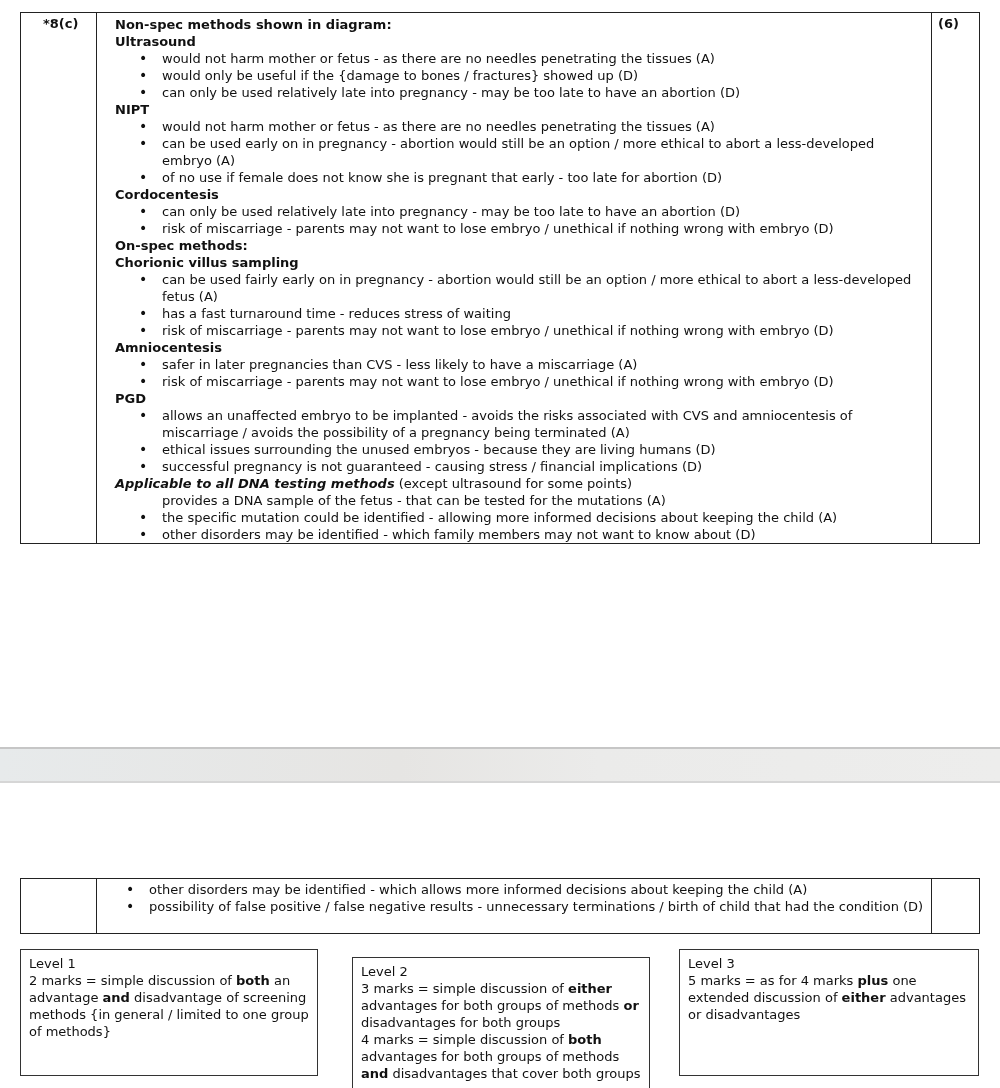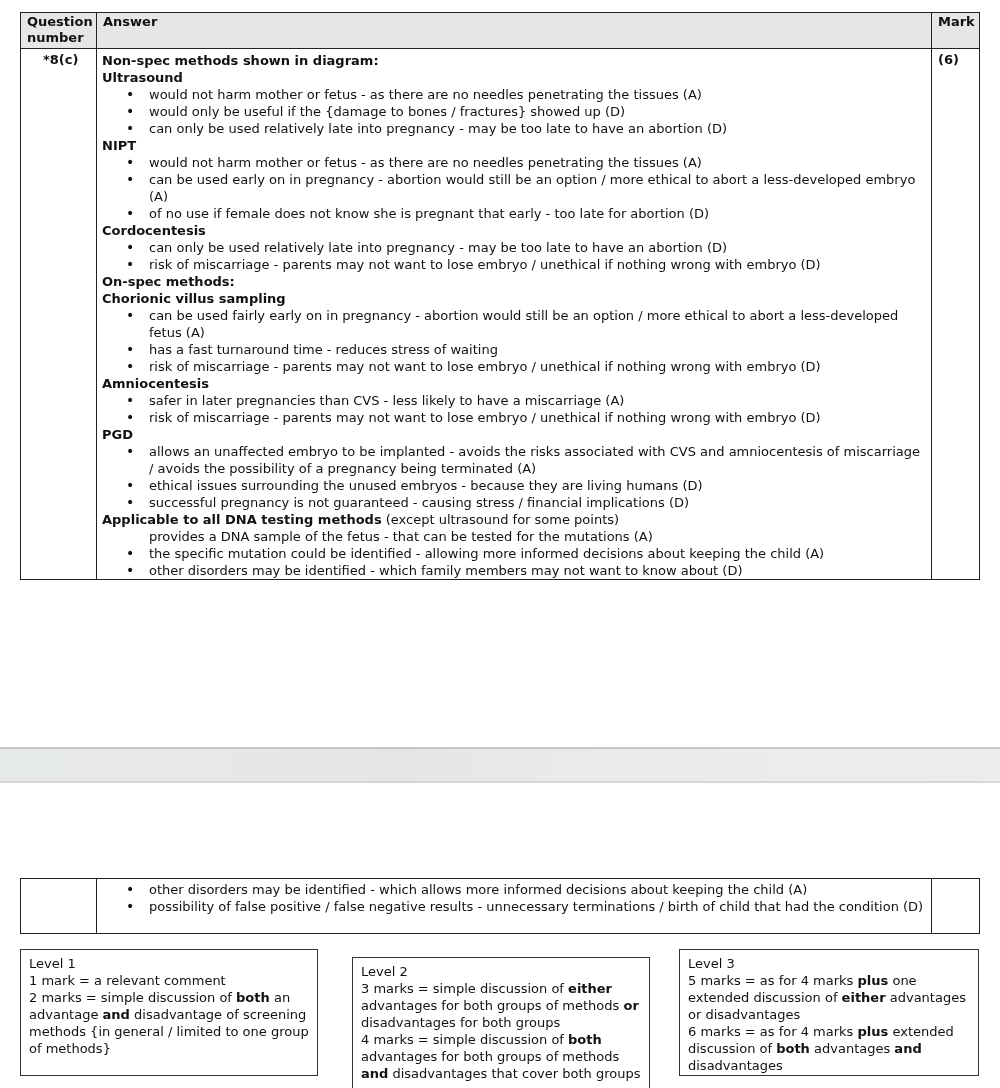--- a/index.html
+++ b/index.html
@@ -7,28 +7,28 @@
   body { position: relative; font-family: "DejaVu Sans", sans-serif; font-size: 13px; color: #111; }
 
   .page1 { position: absolute; left: 20px; top: 12px; width: 960px; }
   table.ms { border-collapse: collapse; width: 960px; table-layout: fixed; }
   table.ms td, table.ms th { border: 1.5px solid #222; vertical-align: top; text-align: left; }
   table.ms th { background: #e6e6e6; font-weight: bold; padding: 1px 6px 2px 6px; line-height: 16px; height: 36px; }
   .col-q { width: 76px; }
   .col-m { width: 48px; }
   .qnum { font-weight: bold; padding: 3px 22px; line-height: 16px; }
   .mark { font-weight: bold; padding: 3px 6px; line-height: 16px; }
-  .answer { padding: 3px 5px 0 5px; line-height: 17px; }
+  .answer { padding: 3px 5px 0 18px; line-height: 17px; }
   .answer .head { font-weight: bold; }
   .answer .sub { font-weight: bold; }
   ul.bl { list-style: none; margin: 0; padding: 0; }
   ul.bl li { position: relative; padding-left: 47px; line-height: 17px; }
   ul.bl li.b::before { content: "\2022"; position: absolute; left: 24px; top: 0; font-size: 14px; }
   .gen-line { font-weight: normal; }
-  .gen-line b { font-weight: bold; }
+  .gen-line b { font-weight: bold; font-style: italic; }
 
   .separator { position: absolute; left: 0; top: 747px; width: 1000px; height: 36px;
     background: linear-gradient(to right, #e7eaeb 0%, #e6e5e3 40%, #ebebea 60%, #ededec 100%);
     border-top: 2px solid #c6c6c6; border-bottom: 2px solid #d6d6d6; }
 
   .page2 { position: absolute; left: 20px; top: 878px; width: 960px; }
   table.ms2 { border-collapse: collapse; width: 960px; table-layout: fixed; }
   table.ms2 td { border: 1.5px solid #222; vertical-align: top; }
   table.ms2 td.answer { padding: 2px 5px 0 5px; height: 55px; }
 
@@ -43,25 +43,20 @@
 <body>
 
 <div class="page1">
   <table class="ms">
     <colgroup>
         <col class="col-q">
         <col>
         <col class="col-m">
       </colgroup>
     <tbody>
-        <tr>
-      <th>Question number</th>
-      <th>Answer</th>
-      <th>Mark</th>
-    </tr>
     <tr>
       <td class="qnum">*8(c)</td>
       <td class="answer">
         <div id="sections">
               <div class="head">Non-spec methods shown in diagram:</div>
               <div class="sub">Ultrasound</div>
               <ul class="bl">
                 <li class="b">would not harm mother or fetus - as there are no needles penetrating the tissues (A)</li>
                 <li class="b">would only be useful if the {damage to bones / fractures} showed up (D)</li>
                 <li class="b">can only be used relatively late into pregnancy - may be too late to have an abortion (D)</li>
@@ -129,26 +124,24 @@
       </td>
       <td></td>
     </tr>
   </tbody>
     </table>
 </div>
 
 <div class="levels">
   <div class="lvl lvl1">
       <div>Level 1</div>
-      <div><span>1 mark = a relevant comment</span></div>
       <div><span>2 marks = simple discussion of </span><b>both</b><span> an advantage </span><b>and</b><span> disadvantage of screening methods {in general / limited to one group of methods}</span></div>
     </div>
   <div class="lvl lvl2">
       <div>Level 2</div>
       <div><span>3 marks = simple discussion of </span><b>either</b><span> advantages for both groups of methods </span><b>or</b><span> disadvantages for both groups</span></div>
       <div><span>4 marks = simple discussion of </span><b>both</b><span> advantages for both groups of methods </span><b>and</b><span> disadvantages that cover both groups</span></div>
     </div>
   <div class="lvl lvl3">
       <div>Level 3</div>
       <div><span>5 marks = as for 4 marks </span><b>plus</b><span> one extended discussion of </span><b>either</b><span> advantages or disadvantages</span></div>
-      <div><span>6 marks = as for 4 marks </span><b>plus</b><span> extended discussion of </span><b>both</b><span> advantages </span><b>and</b><span> disadvantages</span></div>
     </div>
 </div>
 
 </body></html>

